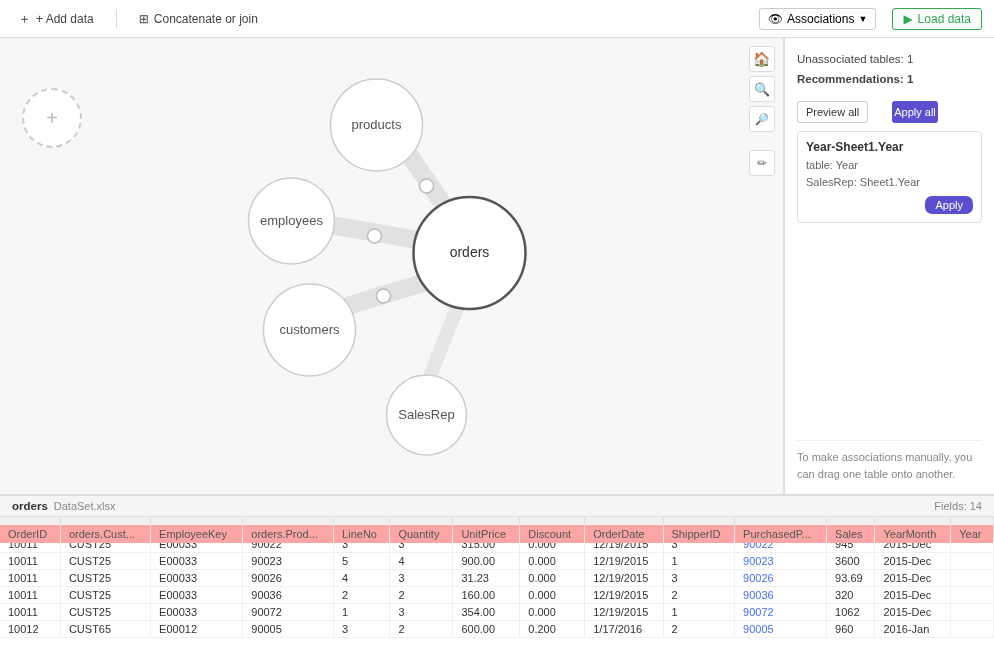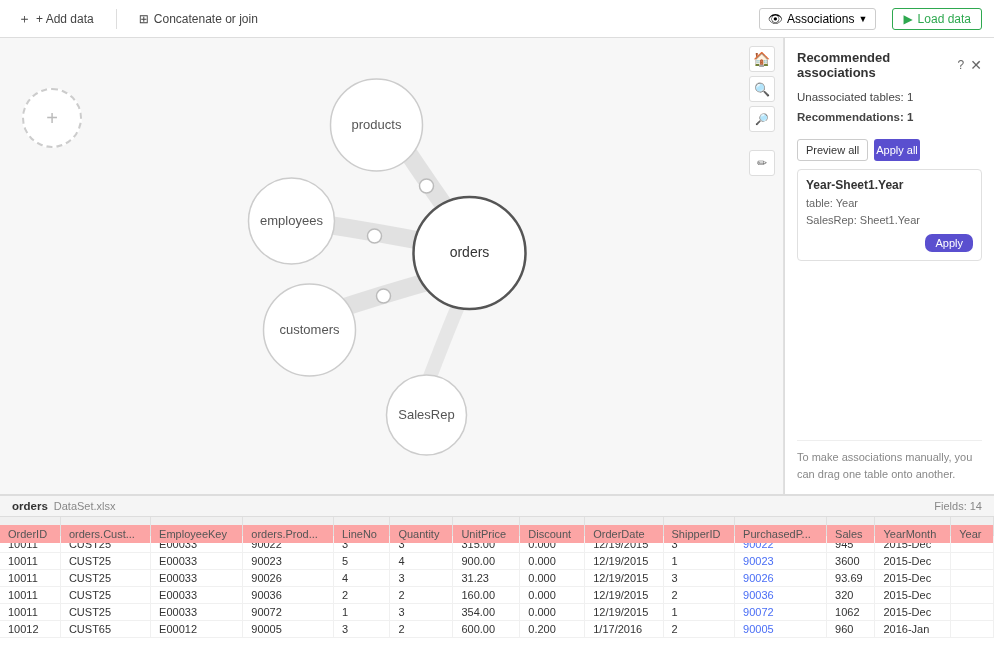--- a/index.html
+++ b/index.html
@@ -60,21 +60,21 @@
     }
     .panel-header {
       display: flex; align-items: center; justify-content: space-between;
     }
     .panel-title { font-size: 13px; font-weight: 600; color: #333; }
     .panel-header-icons { display: flex; gap: 6px; align-items: center; }
     .panel-close { cursor: pointer; color: #666; font-size: 14px; }
     .panel-help { cursor: pointer; color: #666; font-size: 12px; }
     .panel-stat { font-size: 11.5px; color: #444; line-height: 1.7; }
     .panel-stat b { font-weight: 600; }
-    .panel-actions { display: flex; gap: 6px; margin-top: 4px; }
+    .panel-actions { display: flex; gap: 24px; margin-top: 4px; }
     .preview-all-btn {
       border: 1px solid #ccc; background: #fff; border-radius: 3px;
       padding: 4px 8px; font-size: 11px; cursor: pointer; color: #333;
     }
     .apply-all-btn {
       border: none; background: #5a4fcf; border-radius: 3px;
       padding: 4px 2px; font-size: 11px; cursor: pointer; color: #fff; font-weight: 500;
     }
     .recommendation-card {
       border: 1px solid #e0e0e0; border-radius: 4px; padding: 8px; background: #fff;
@@ -195,27 +195,20 @@
         <span style="font-size:11px;">🔎</span>
       </div>
       <div style="height:10px;"></div>
       <div class="canvas-ctrl-btn">
         <span style="font-size:12px;">✏</span>
       </div>
     </div>
   </div>
 
   <div class="right-panel">
-    <div class="panel-header">
-      <span class="panel-title">Recommended associations</span>
-      <div class="panel-header-icons">
-        <span class="panel-help">?</span>
-        <span class="panel-close">✕</span>
-      </div>
-    </div>
 
     <div class="panel-stat">
       <div>Unassociated tables: 1</div>
       <div><b>Recommendations: 1</b></div>
     </div>
 
     <div class="panel-actions">
       <button class="preview-all-btn">Preview all</button>
       <button class="apply-all-btn">Apply all</button>
     </div>

